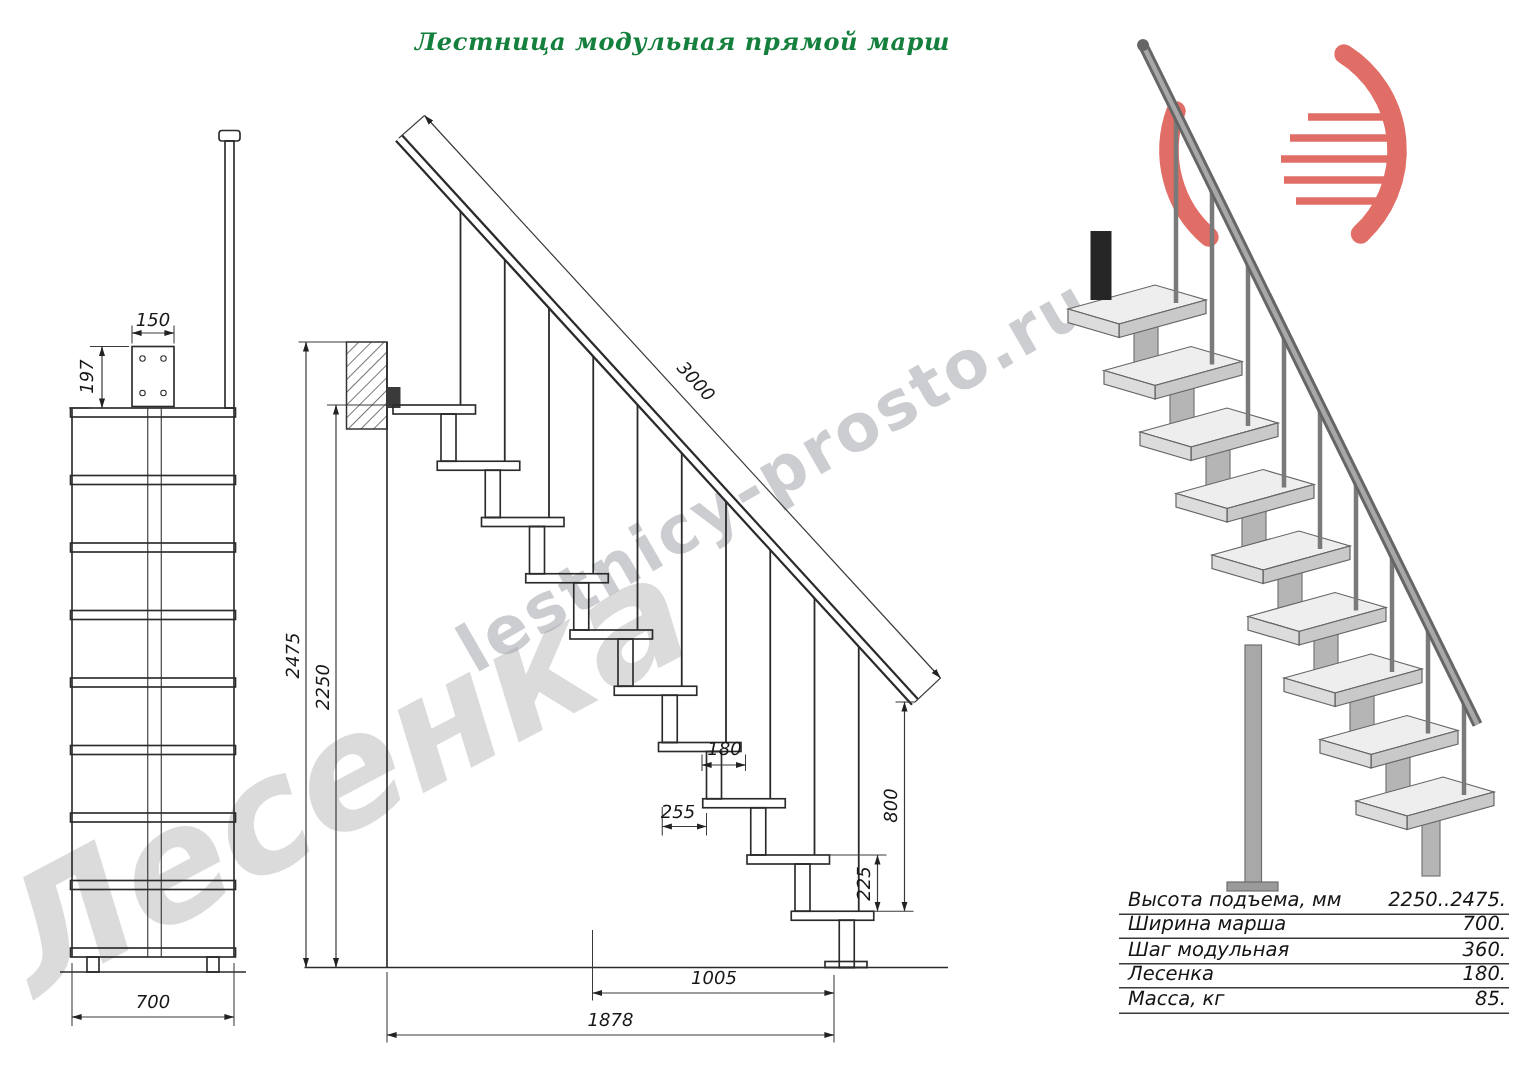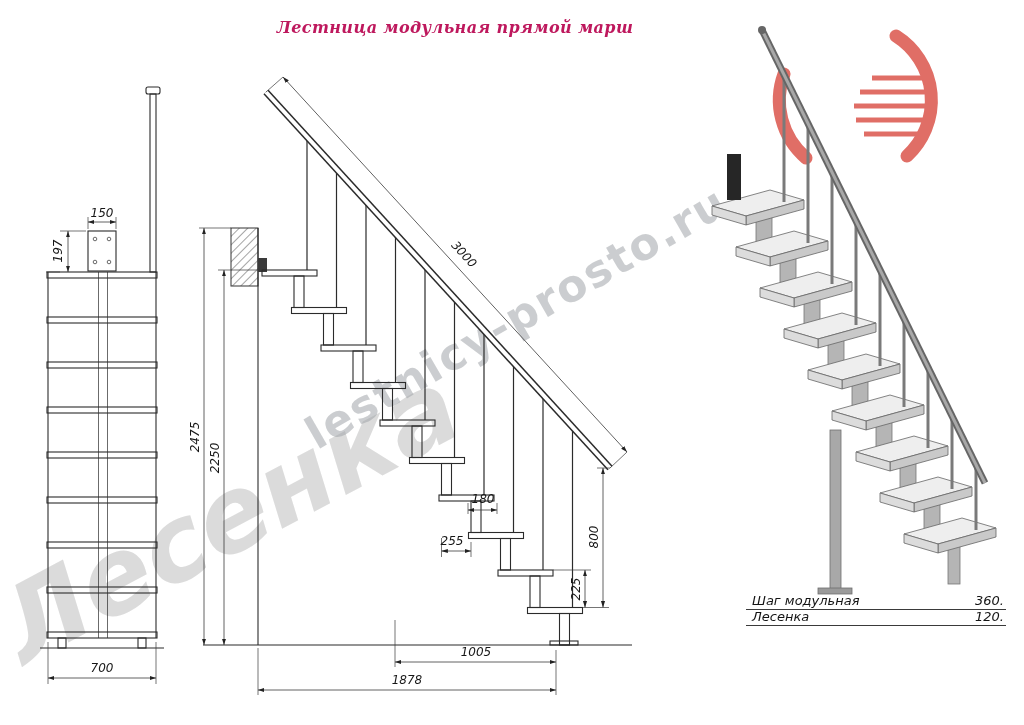--- a/index.html
+++ b/index.html
@@ -2,21 +2,21 @@
 <html><head>
 <meta charset="utf-8">
 <style>
   * { margin:0; padding:0; box-sizing:border-box; }
   html,body { width:1024px; height:725px; background:#ffffff; overflow:hidden; }
   body { position:relative; font-family:"DejaVu Sans", sans-serif; }
 
   .title {
     position:absolute; left:150px; top:18px; width:610px;
     text-align:center; font:italic bold 16px "DejaVu Serif", serif;
-    color:#be185d; letter-spacing:.4px; z-index:5;
+    color:#15803d; letter-spacing:.4px; z-index:5;
   }
 
   .wm-big {
     position:absolute; left:36px; top:566px; line-height:1;
     font:italic bold 104px "DejaVu Sans", sans-serif;
     color:#c6c6c6; opacity:.62; white-space:nowrap;
     transform:rotate(-28deg); transform-origin:0 100%; z-index:1;
   }
   .wm-site {
     position:absolute; left:322px; top:408px; line-height:1;
@@ -246,20 +246,32 @@
     <line x1="762" y1="30" x2="985" y2="483" stroke="#666" stroke-width="7"></line>
     <line x1="762" y1="30" x2="985" y2="483" stroke="#a8a8a8" stroke-width="3"></line>
     <circle cx="762" cy="30" r="4" fill="#666"></circle>
   </g>
 </svg>
 
 <div class="title">Лестница модульная прямой марш</div>
 
 <div class="spec">
   <div class="spec-row">
+    <span class="spec-label">Высота подъема, мм</span>
+    <span class="spec-value">2250..2475.</span>
+  </div>
+  <div class="spec-row">
+    <span class="spec-label">Ширина марша</span>
+    <span class="spec-value">700.</span>
+  </div>
+  <div class="spec-row">
     <span class="spec-label">Шаг модульная</span>
     <span class="spec-value">360.</span>
   </div>
   <div class="spec-row">
     <span class="spec-label">Лесенка</span>
-    <span class="spec-value">120.</span>
+    <span class="spec-value">180.</span>
+  </div>
+  <div class="spec-row">
+    <span class="spec-label">Масса, кг</span>
+    <span class="spec-value">85.</span>
   </div>
 </div>
 
 </body></html>

